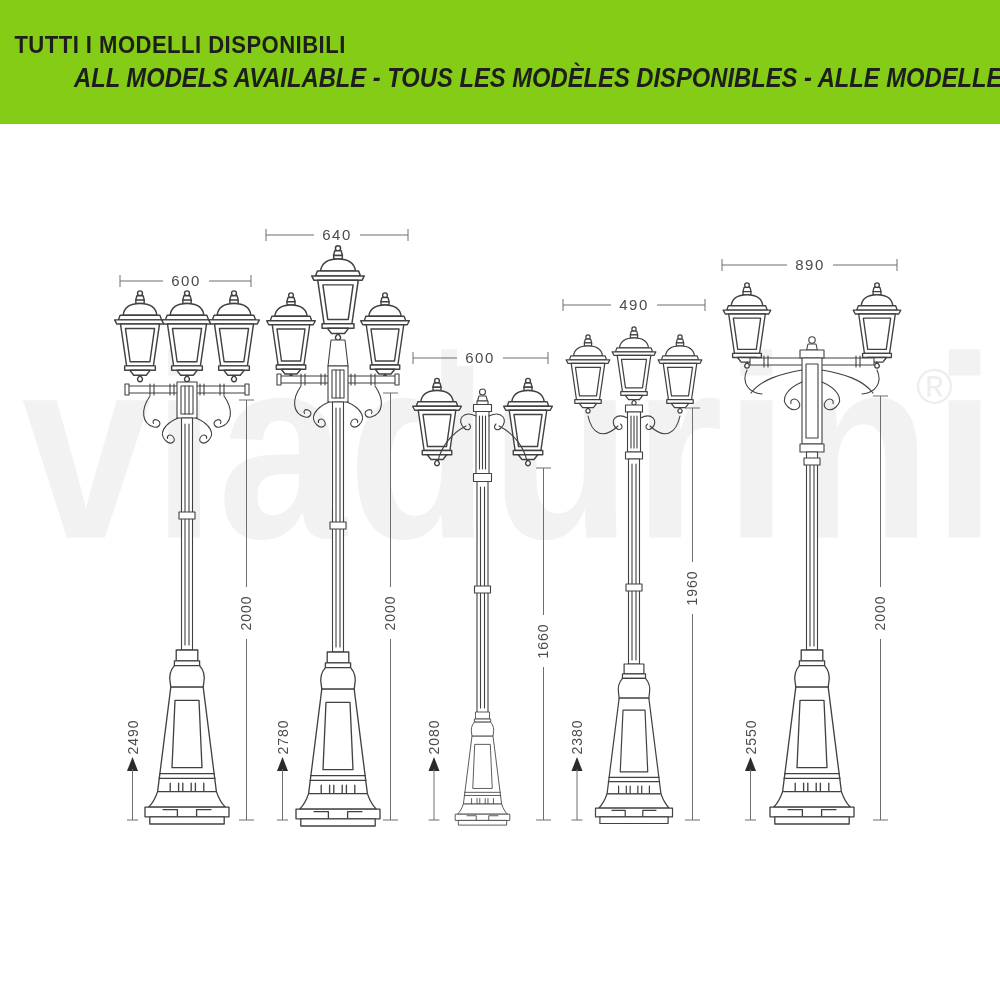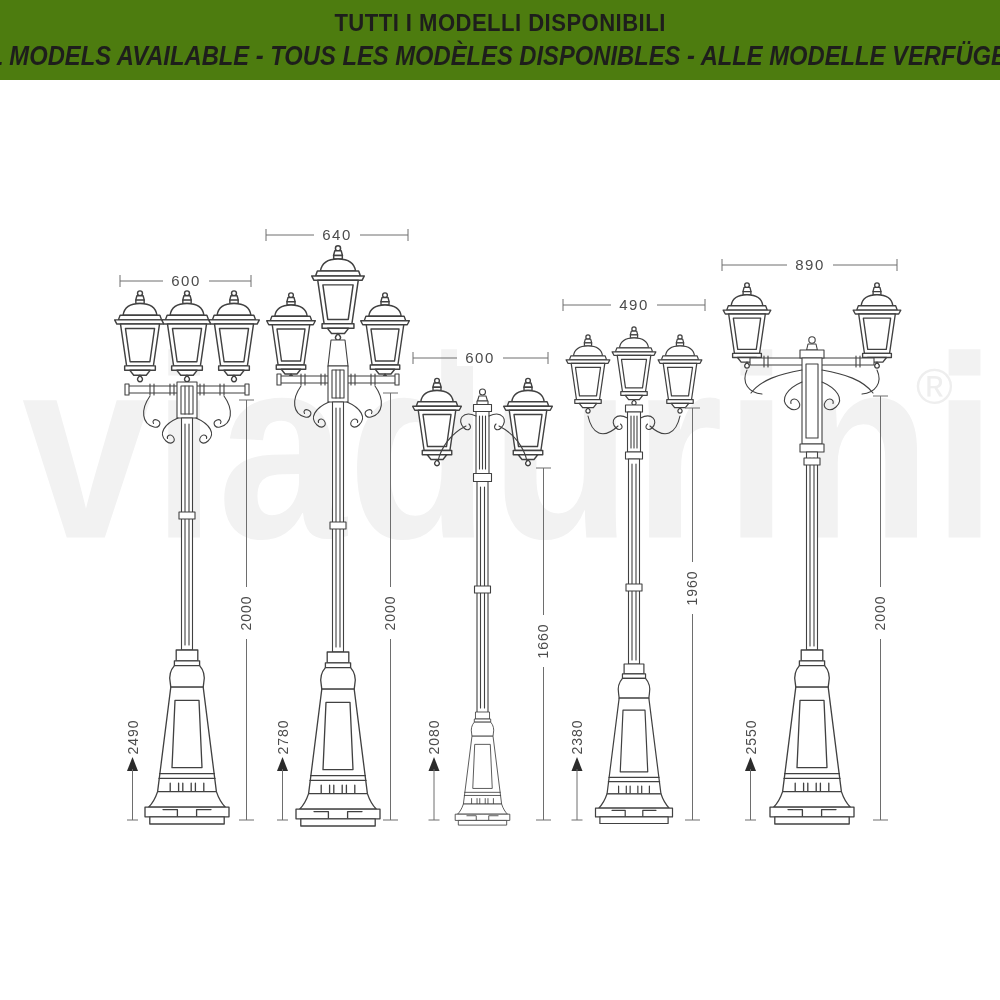--- a/index.html
+++ b/index.html
@@ -2,23 +2,23 @@
 <html><head>
 <meta charset="utf-8">
 <style>
   html,body{margin:0;padding:0;}
   body{
     width:1000px;height:1000px;position:relative;overflow:hidden;
     background:#ffffff;font-family:"Liberation Sans",sans-serif;
   }
   
   .banner{
-    position:absolute;left:0;top:0;width:1000px;height:80px;
-    background:#4d7c0f;display:flex;flex-direction:column;
-    align-items:center;justify-content:center;gap:4px;
+    position:absolute;left:0;top:0;width:1000px;height:124px;
+    background:#84cc16;display:flex;flex-direction:column;
+    align-items:flex-start;justify-content:center;gap:4px;
   }
   .banner-line1{
     color:#1e1e1c;font-weight:bold;font-size:24px;letter-spacing:.5px;
     transform:scaleX(.92);transform-origin:center;white-space:nowrap;
   }
   .banner-line2{
     color:#1e1e1c;font-weight:bold;font-style:italic;font-size:27px;
     transform:scaleX(.88);transform-origin:center;white-space:nowrap;letter-spacing:0;
   }
   

